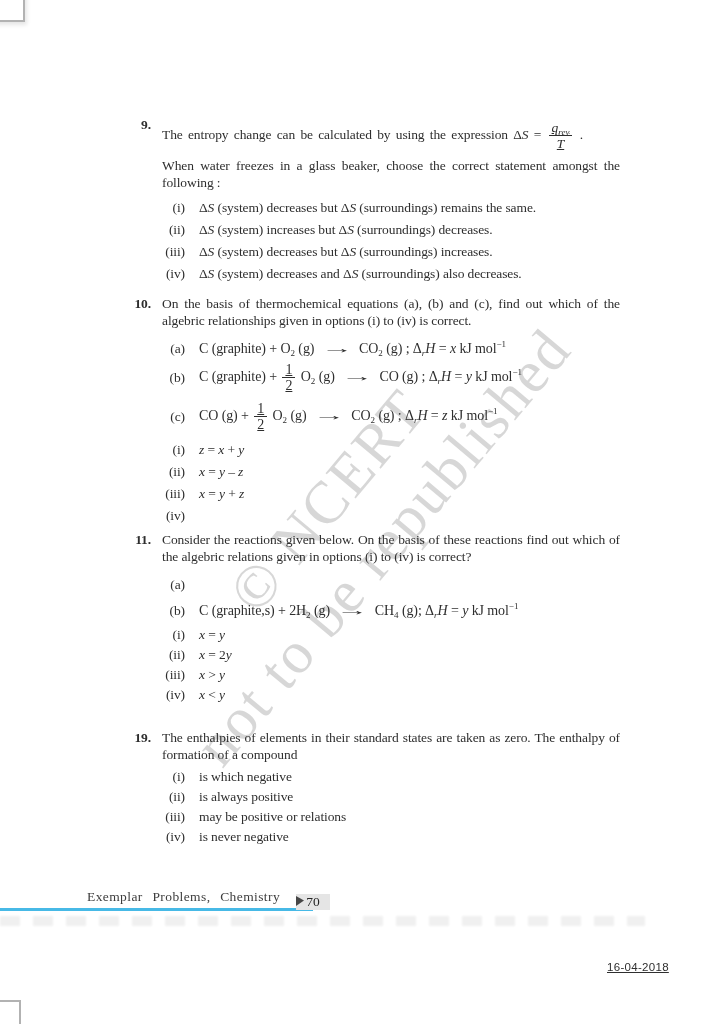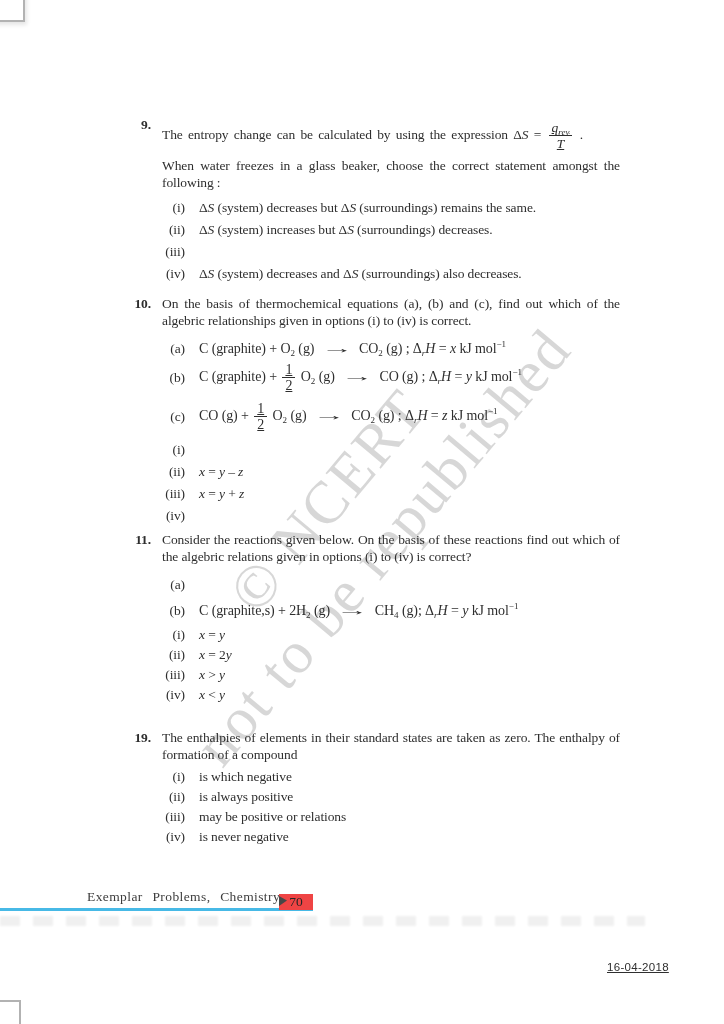--- a/index.html
+++ b/index.html
@@ -84,20 +84,21 @@
         <div class="opt">
           <span class="olab">(i)</span>
           <span class="otext">Δ<i>S</i> (system) decreases but Δ<i>S</i> (surroundings) remains the same.</span>
         </div>
         <div class="opt">
           <span class="olab">(ii)</span>
           <span class="otext">Δ<i>S</i> (system) increases but Δ<i>S</i> (surroundings) decreases.</span>
         </div>
         <div class="opt">
           <span class="olab">(iii)</span>
+          <span class="otext">Δ<i>S</i> (system) decreases but Δ<i>S</i> (surroundings) increases.</span>
         </div>
         <div class="opt">
           <span class="olab">(iv)</span>
           <span class="otext">Δ<i>S</i> (system) decreases and Δ<i>S</i> (surroundings) also decreases.</span>
         </div>
       </div>
     </section>
 
     <section class="mt13">
       <div class="qrow">
@@ -120,20 +121,21 @@
       <div class="eq mt8">
         <span class="olab">(c)</span>
         <span class="etext">CO (g) + <span class="frac">
               <span class="fnum">1</span>
               <span class="fden">2</span>
             </span> O<sub>2</sub> (g) <span class="larr">→</span> CO<sub>2</sub> (g) ; Δ<sub><i>r</i></sub><i>H</i> = <i>z</i> kJ mol<sup>−1</sup></span>
       </div>
       <div class="opts mt9">
         <div class="opt">
           <span class="olab">(i)</span>
+          <span class="otext"><i>z</i> = <i>x</i> + <i>y</i></span>
         </div>
         <div class="opt">
           <span class="olab">(ii)</span>
           <span class="otext"><i>x</i> = <i>y</i> – <i>z</i></span>
         </div>
         <div class="opt">
           <span class="olab">(iii)</span>
           <span class="otext"><i>x</i> = <i>y</i> + <i>z</i></span>
         </div>
         <div class="opt">
@@ -200,20 +202,20 @@
           <span class="olab">(iv)</span>
           <span class="otext">is never negative</span>
         </div>
       </div>
     </section>
 
   </div>
 
   <div class="footer-rule" style="background: rgb(71, 185, 230);"></div>
   <div class="book-title">Exemplar  Problems,  Chemistry</div>
-  <div class="badge" style="background: #ef4444;">
+  <div class="badge" style="background: #e5e5e5; margin-left: 17px;">
     <span class="badge-notch"></span>
     <span>70</span>
   </div>
   <div class="bleed"></div>
   <div class="date">16-04-2018</div>
 
 </div>
 
 </body></html>

